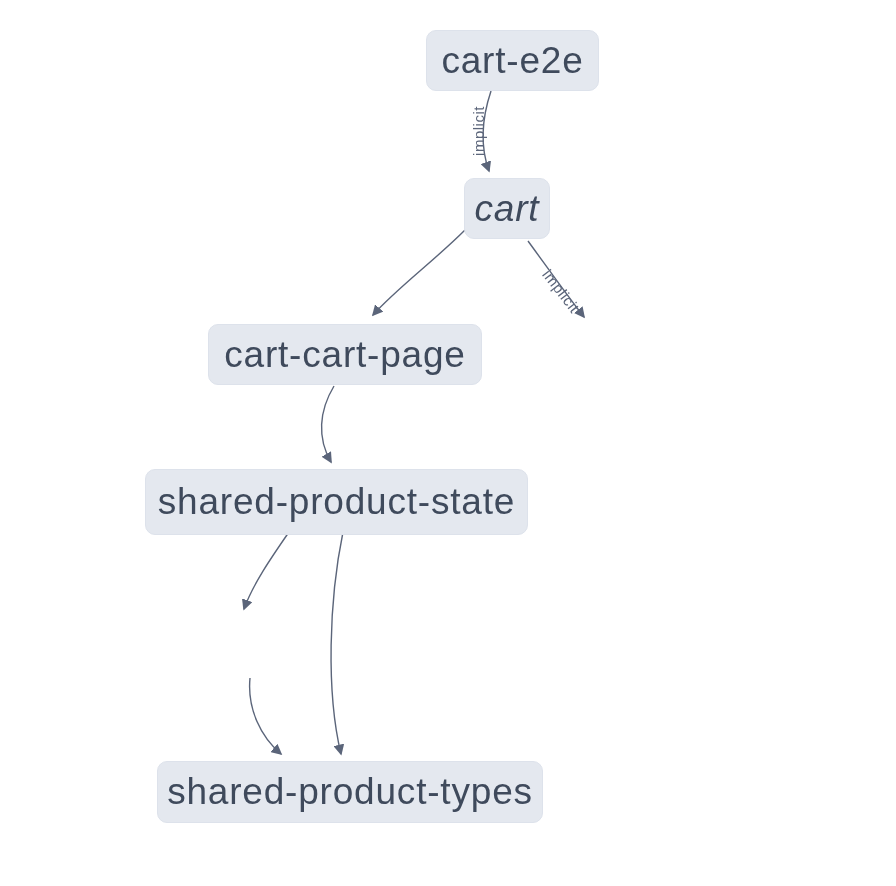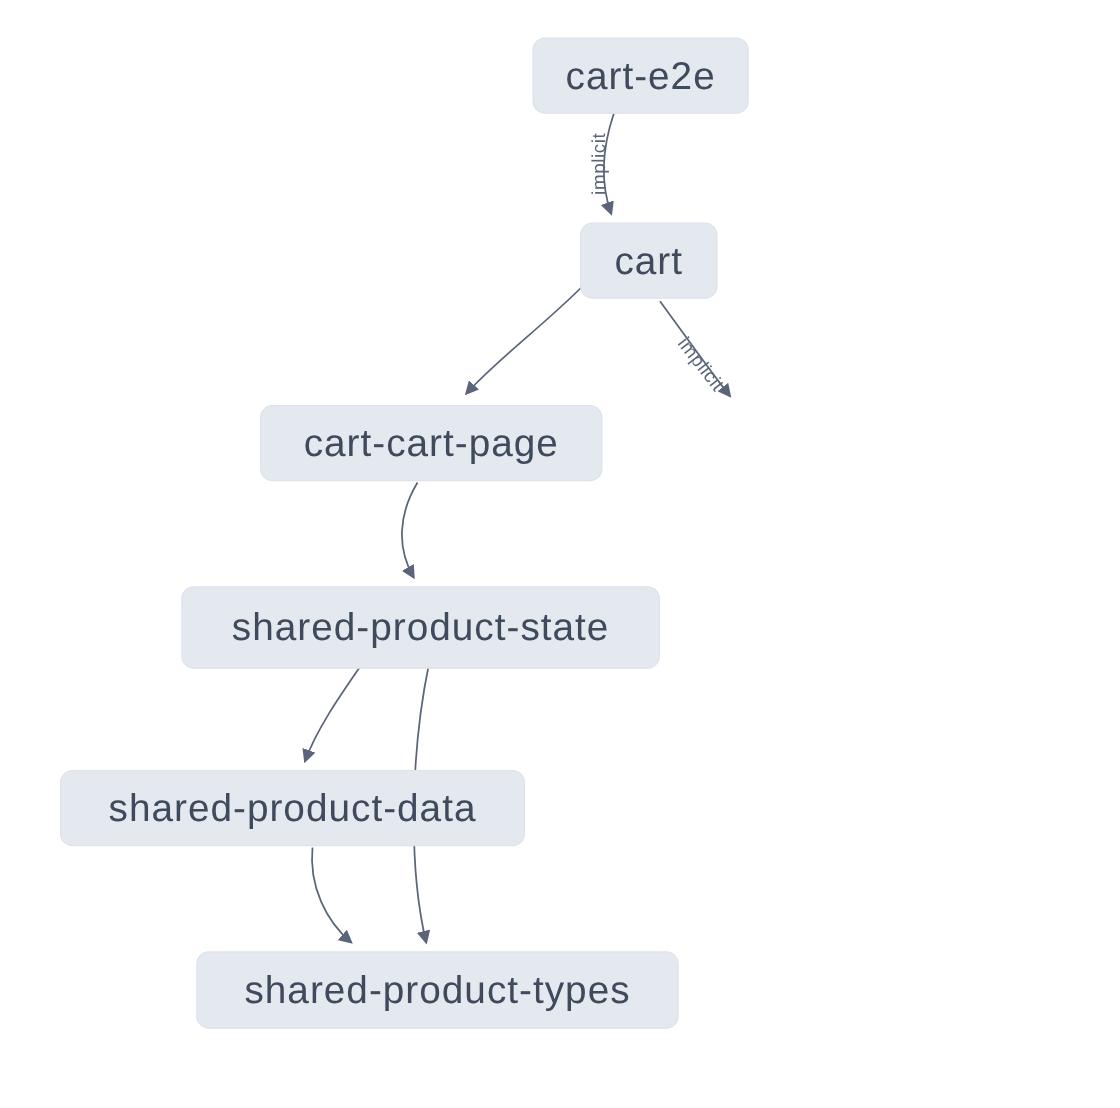--- a/index.html
+++ b/index.html
@@ -45,21 +45,21 @@
   .node {
     position: absolute;
     z-index: 2;
     background: var(--node-fill);
     border: 1px solid var(--node-border);
     border-radius: 10px;
     display: flex;
     align-items: center;
     justify-content: center;
     color: var(--node-text);
-    font-size: 31px;
+    font-size: 37px;
     letter-spacing: 0.8px;
     white-space: nowrap;
     cursor: pointer;
   }
 </style>
 </head>
 <body>
 
 <div id="canvas">
   <svg id="edges-svg" viewBox="0 0 896 886" xmlns="http://www.w3.org/2000/svg">
@@ -77,28 +77,25 @@
         <path class="edge-path" d="M 334,386 C 319,411 317,438 331,462" marker-end="url(#arrowhead)"></path>
         <path class="edge-path" d="M 289,532 C 271,558 253,584 244,609" marker-end="url(#arrowhead)"></path>
         <path class="edge-path" d="M 343,532 C 329,600 326,692 341,754" marker-end="url(#arrowhead)"></path>
         <path class="edge-path" d="M 250,678 C 247,709 261,737 281,754" marker-end="url(#arrowhead)"></path>
       </g>
   </svg>
 
 <div class="node" style="left: 426px; top: 30px; width: 173px; height: 61px;">
       <span>cart-e2e</span>
     </div>
-    <div class="node" style="left: 464px; top: 178px; width: 110px; height: 61px;">
+    <div class="node" style="left: 464px; top: 178px; width: 86px; height: 61px; font-style: italic;">
       <span>cart</span>
     </div>
     <div class="node" style="left: 208px; top: 324px; width: 274px; height: 61px;">
       <span>cart-cart-page</span>
     </div>
     <div class="node" style="left: 145px; top: 469px; width: 383px; height: 66px;">
       <span>shared-product-state</span>
     </div>
-    <div class="node" style="left: 48px; top: 616px; width: 372px; height: 61px;">
-      <span>shared-product-data</span>
-    </div>
     <div class="node" style="left: 157px; top: 761px; width: 386px; height: 62px;">
       <span>shared-product-types</span>
     </div>
   </div>
 
 </body></html>

